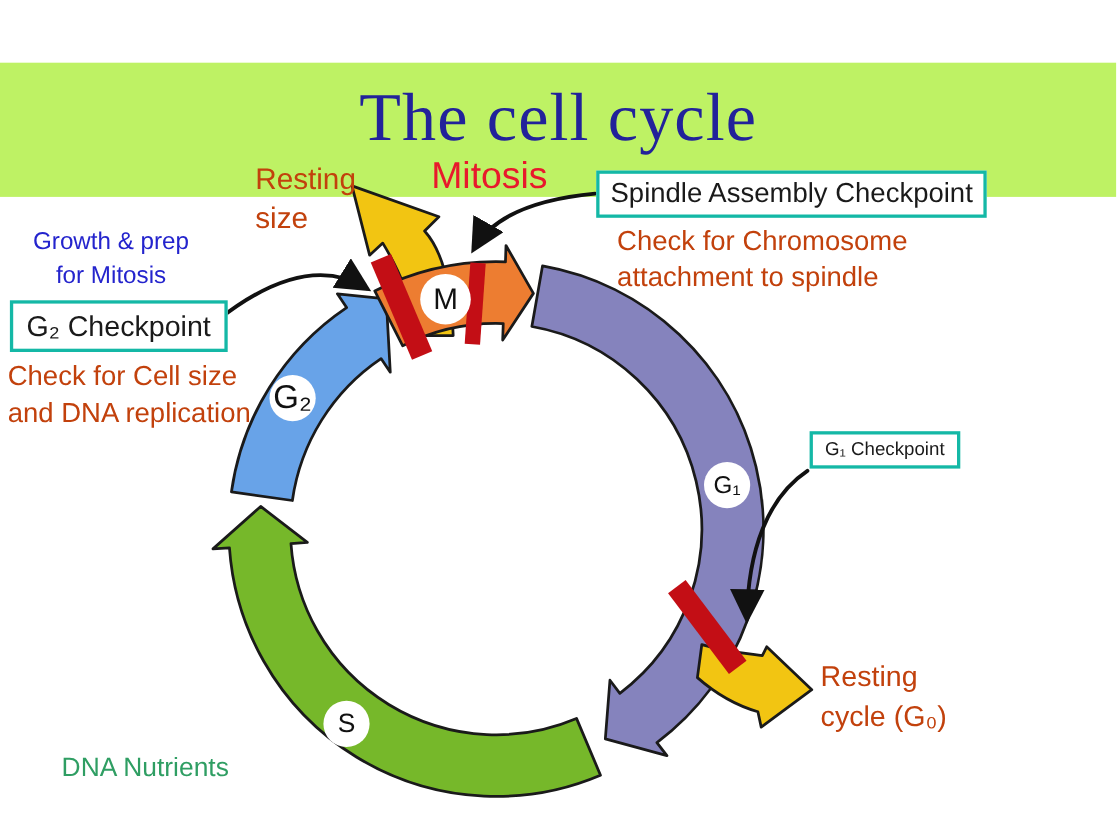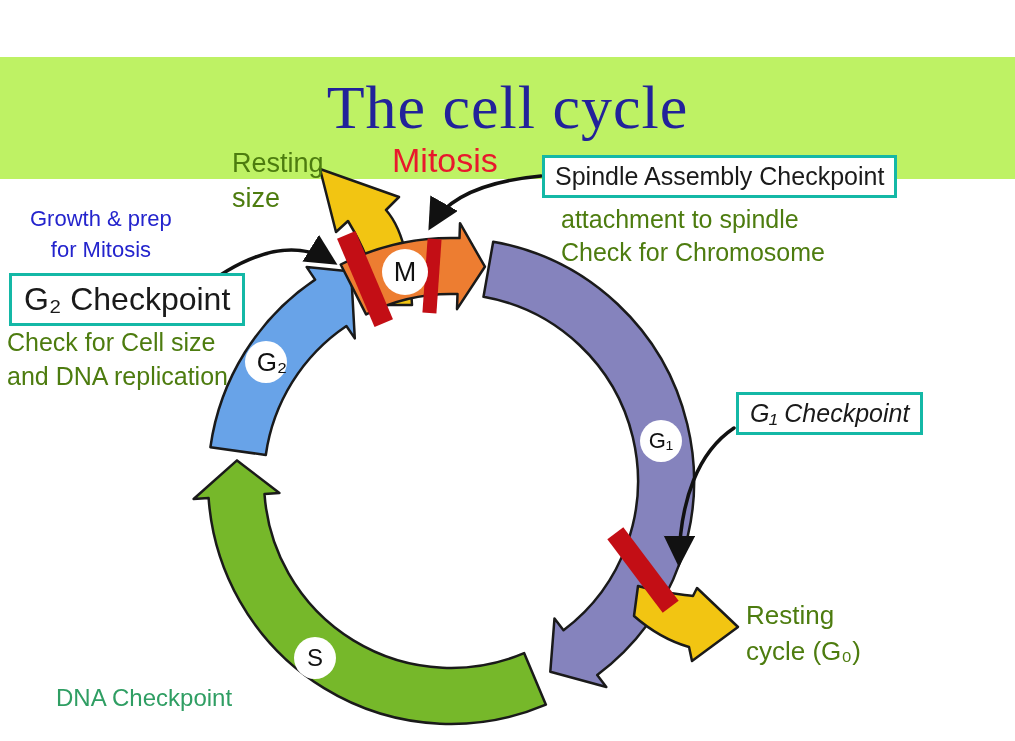--- a/index.html
+++ b/index.html
@@ -10,51 +10,51 @@
   .title-bar{
     position:absolute;left:0;top:16px;width:1015px;height:122px;
     background:#bef264;text-align:center;margin-top:41px;
   }
   .title-text{
     font-family:"Liberation Serif",serif;
     font-size:62px;line-height:100px;color:#22229a;
     letter-spacing:1px;
   }
   svg.diagram{position:absolute;left:0;top:0;}
-  .txt{position:absolute;color:#4d7c0f;white-space:nowrap;}
+  .txt{position:absolute;color:#c2410c;white-space:nowrap;}
   .txt span{display:block;}
   .blue{color:#2424cd;text-align:center;}
   .red{color:#e8192c;}
   .green{color:#2f9e63;}
   .cbox{
     position:absolute;background:#ffffff;border:3px solid #14b8a6;
     color:#1a1a1a;white-space:nowrap;text-align:right;
   }
   .phase-circle{
     position:absolute;background:#ffffff;border-radius:50%;
     display:flex;align-items:center;justify-content:center;
     color:#111111;
   }
   .phase-circle span{display:inline;}
   
   #lbl-resting-top{left:232px;top:146px;font-size:27px;line-height:35px;}
   #lbl-mitosis{left:392px;top:141px;font-size:34px;}
   #box-spindle{left:542px;top:155px;padding:4px 10px;font-size:25px;}
   #lbl-spindle-desc{left:561px;top:203px;font-size:25px;line-height:33px;}
   #lbl-growth-mitosis{left:30px;top:203px;font-size:22px;line-height:31px;}
-  #box-g2{left:9px;top:273px;padding:5px 12px;font-size:32px;}
+  #box-g2{left:9px;top:273px;padding:5px 12px;font-size:26px;}
   #lbl-g2-desc{left:7px;top:325px;font-size:25px;line-height:34px;}
   #lbl-growth-dna{left:700px;top:307px;font-size:22px;line-height:32px;}
-  #box-g1{left:736px;top:392px;padding:4px 11px;font-size:25px;font-style:italic;}
+  #box-g1{left:736px;top:392px;padding:4px 11px;font-size:17px;}
   #lbl-g1-desc{left:737px;top:442px;font-size:24px;line-height:33px;}
   #lbl-resting-g0{left:746px;top:597px;font-size:26px;line-height:36px;}
   #lbl-dna-synthesis{left:56px;top:684px;font-size:24px;}
   #circle-m{left:382px;top:249px;width:46px;height:46px;font-size:27px;}
   #circle-g1{left:640px;top:420px;width:42px;height:42px;font-size:22px;}
-  #circle-g2{left:245px;top:341px;width:42px;height:42px;font-size:26px;justify-content:flex-end;}
+  #circle-g2{left:245px;top:341px;width:42px;height:42px;font-size:30px;}
   #circle-s{left:294px;top:637px;width:42px;height:42px;font-size:24px;}
 </style>
 </head>
 <body>
 
 <div class="stage">
 
   <div class="title-bar">
     <div class="title-text">The cell cycle</div>
   </div>
@@ -107,22 +107,22 @@
 
   <div class="txt red" id="lbl-mitosis">
     <span>Mitosis</span>
   </div>
 
   <div class="cbox" id="box-spindle">
     <span>Spindle Assembly Checkpoint</span>
   </div>
 
   <div class="txt" id="lbl-spindle-desc">
+    <span>Check for Chromosome</span>
     <span>attachment to spindle</span>
-    <span>Check for Chromosome</span>
   </div>
 
   <div class="txt blue" id="lbl-growth-mitosis">
     <span>Growth &amp; prep</span>
     <span>for Mitosis</span>
   </div>
 
   <div class="cbox" id="box-g2">
     <span>G₂ Checkpoint</span>
   </div>
@@ -137,16 +137,16 @@
     <span>G₁ Checkpoint</span>
   </div>
 
 
   <div class="txt" id="lbl-resting-g0">
     <span>Resting</span>
     <span>cycle (G₀)</span>
   </div>
 
   <div class="txt green" id="lbl-dna-synthesis">
-    <span>DNA Checkpoint</span>
+    <span>DNA Nutrients</span>
   </div>
 
 </div>
 
 </body></html>

